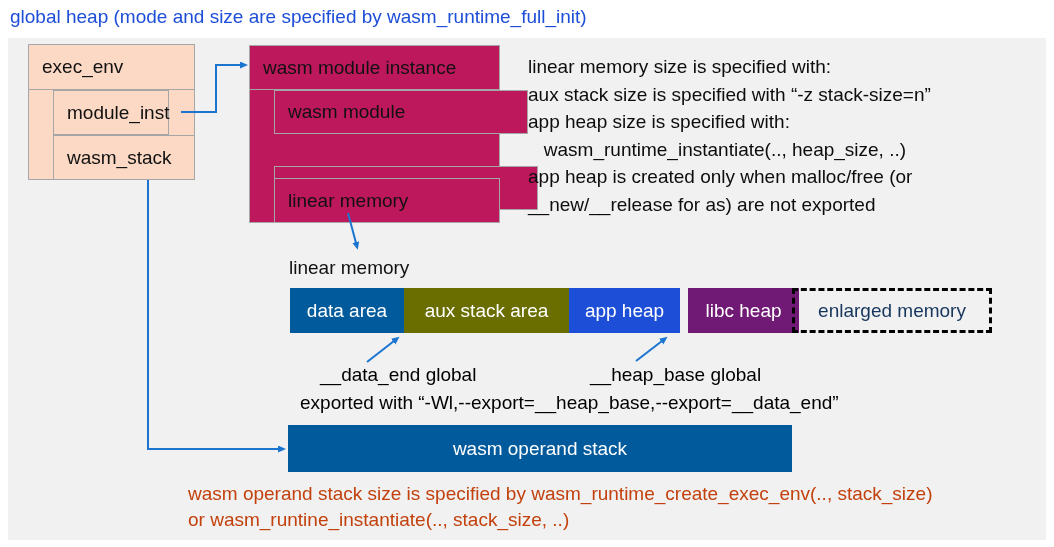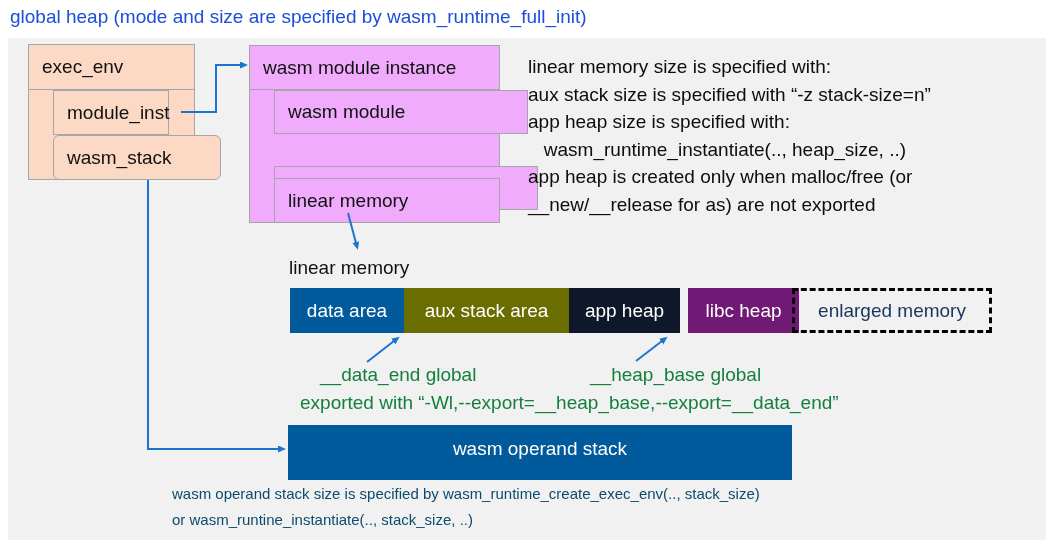--- a/index.html
+++ b/index.html
@@ -3,77 +3,77 @@
 <meta charset="utf-8">
 <style>
   html,body{margin:0;padding:0;background:#ffffff;}
   body{font-family:"Liberation Sans","DejaVu Sans",sans-serif;color:#111;}
   #stage{position:relative;width:1054px;height:547px;background:#ffffff;overflow:hidden;}
   .panel{position:absolute;left:8px;top:38px;width:1038px;height:502px;background:#f1f1f2;}
   .title{position:absolute;left:10px;top:6px;font-size:19px;color:#1d4ed8;white-space:pre;}
 
   .box{position:absolute;border:1px solid #a6a6a6;box-sizing:border-box;font-size:19px;}
   .pink{background:#fbd9c5;}
-  .cream{background:#f0abfc;}
+  .cream{background:#be185d;}
   .box-label{padding-left:13px;white-space:nowrap;}
 
   .notes{position:absolute;left:528px;top:53px;font-size:19px;line-height:27.6px;color:#0d0d0d;}
   .notes div{white-space:pre;}
 
   .lm-label{position:absolute;left:289px;top:257px;font-size:19px;}
 
   .seg{position:absolute;top:288px;height:45px;line-height:45px;text-align:center;
        color:#ffffff;font-size:19px;white-space:nowrap;}
   .enlarged{position:absolute;left:792px;top:288px;width:200px;height:45px;box-sizing:border-box;
        border:3px dashed #000;line-height:39px;text-align:center;color:#16365c;font-size:19px;}
 
-  .annot{position:absolute;font-size:19px;white-space:pre;color:#15803d;}
+  .annot{position:absolute;font-size:19px;white-space:pre;color:#000000;}
 
-  .opstack{position:absolute;left:288px;top:425px;width:504px;height:55px;line-height:47px;
+  .opstack{position:absolute;left:288px;top:425px;width:504px;height:47px;line-height:47px;
        text-align:center;color:#fff;font-size:19px;}
 
-  .footer{position:absolute;left:172px;top:481px;font-size:15px;line-height:26px;color:#0c4a6e;}
+  .footer{position:absolute;left:188px;top:481px;font-size:19px;line-height:26px;color:#c2410c;}
   .footer div{white-space:pre;}
 
   svg.overlay{position:absolute;left:0;top:0;pointer-events:none;}
 </style>
 </head>
 <body>
 
 <div id="stage">
 
   <div class="panel"></div>
 
   <div class="title">global heap (mode and size are specified by wasm_runtime_full_init)</div>
 
   <div class="box pink" style="left:28px;top:44px;width:167px;height:136px;"></div>
   <div class="box pink box-label" style="left:28px;top:44px;width:167px;height:46px;line-height:44px;">exec_env</div>
   <div class="box pink box-label" style="left:53px;top:90px;width:116px;height:45px;line-height:43px;">module_inst</div>
-  <div class="box pink box-label" style="left:53px;top:135px;width:168px;height:45px;line-height:43px;border-radius:6px;">wasm_stack</div>
+  <div class="box pink box-label" style="left:53px;top:135px;width:142px;height:45px;line-height:43px;">wasm_stack</div>
 
   <div class="box cream" style="left:249px;top:45px;width:251px;height:178px;"></div>
   <div class="box cream box-label" style="left:249px;top:45px;width:251px;height:45px;line-height:43px;">wasm module instance</div>
   <div class="box cream box-label" style="left:274px;top:90px;width:254px;height:44px;line-height:42px;">wasm module</div>
   <div class="box cream box-label" style="left:274px;top:134px;width:264px;height:44px;line-height:42px;margin-top:32px;">funcs, globals, tables</div>
   <div class="box cream box-label" style="left:274px;top:178px;width:226px;height:45px;line-height:43px;">linear memory</div>
 
   <div class="notes">
     <div>linear memory size is specified with:</div>
     <div>aux stack size is specified with “-z stack-size=n”</div>
     <div>app heap size is specified with:</div>
     <div>   wasm_runtime_instantiate(.., heap_size, ..)</div>
     <div>app heap is created only when malloc/free (or</div>
     <div>__new/__release for as) are not exported</div>
   </div>
 
   <div class="lm-label">linear memory</div>
 
   <div class="seg" style="left: 290px; width: 114px; background: rgb(0, 90, 155);">data area</div>
   <div class="seg" style="left: 404px; width: 165px; background: rgb(106, 110, 0);">aux stack area</div>
-  <div class="seg" style="left: 569px; width: 111px; background: #0f172a;">app heap</div>
+  <div class="seg" style="left: 569px; width: 111px; background: #1d4ed8;">app heap</div>
   <div class="seg" style="left: 680px; width: 111px; background: #701a75; margin-left: 8px;">libc heap</div>
   <div class="enlarged">enlarged memory</div>
 
   <div class="annot" style="left:320px;top:364px;">__data_end global</div>
   <div class="annot" style="left:590px;top:364px;">__heap_base global</div>
   <div class="annot" style="left:300px;top:392px;">exported with “-Wl,--export=__heap_base,--export=__data_end”</div>
 
   <div class="opstack" style="background: rgb(0, 90, 155);">wasm operand stack</div>
 
   <div class="footer">

